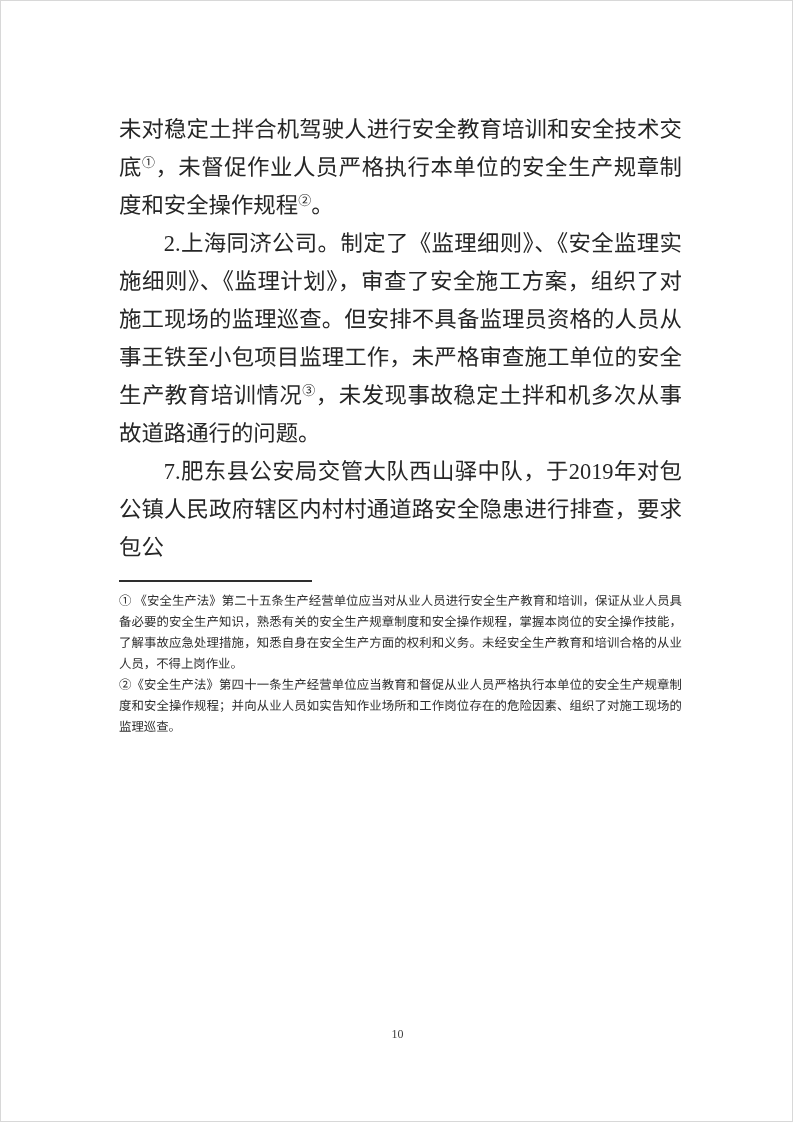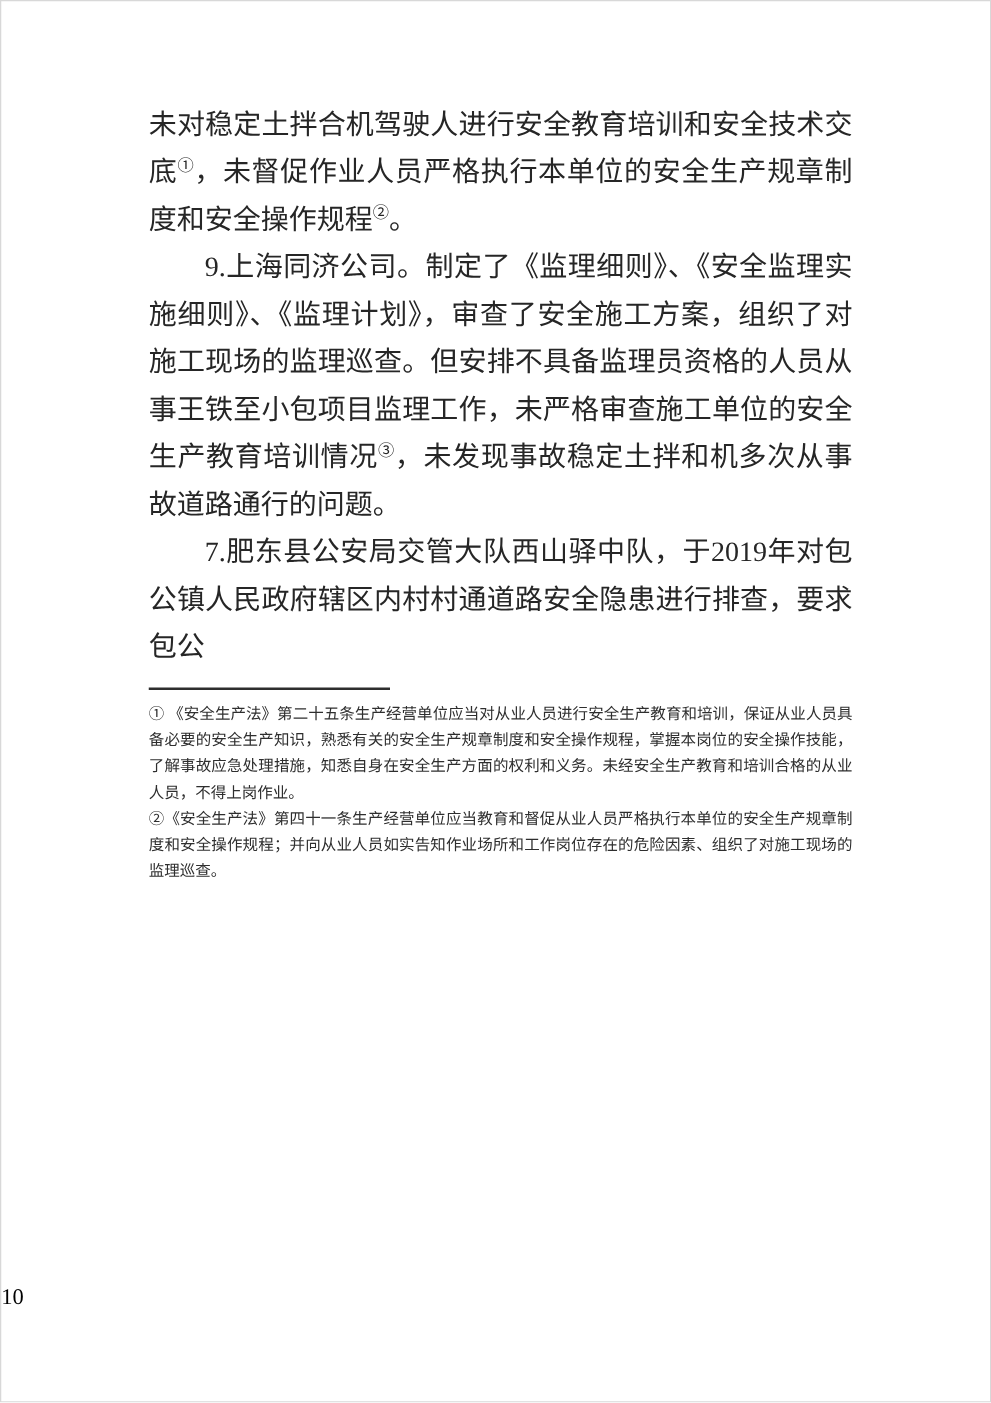--- a/index.html
+++ b/index.html
@@ -13,21 +13,21 @@
     width: 793px;
     height: 1122px;
     background: #ffffff;
     border: 1px solid #d8d8d8;
     overflow: hidden;
     font-family: "Liberation Serif", "DejaVu Serif", serif;
   }
   .content {
     position: absolute;
     left: 118px;
-    top: 80px;
+    top: 110px;
     width: 563px;
   }
   .body-text p.para {
     margin: 0;
     font-size: 22.4px;
     line-height: 38px;
     color: #262626;
     text-align: justify;
     text-justify: inter-character;
     word-break: break-all;
@@ -54,34 +54,34 @@
     color: #2e2e2e;
     text-align: justify;
     text-justify: inter-character;
     word-break: break-all;
   }
   .page-footer {
     position: absolute;
     left: 0;
     top: 1026px;
     width: 793px;
-    text-align: left;
-    font-size: 18px;
-    color: #000000;
+    text-align: center;
+    font-size: 12px;
+    color: #404040;
     font-family: "Liberation Serif", "DejaVu Serif", serif;
   }
 </style>
 </head>
 <body>
 
 <div class="page">
   <div class="content">
     <div class="body-text">
         <p class="para"><span>未对稳定土拌合机驾驶人进行安全教育培训和安全技术交底</span><sup class="fn-ref">①</sup><span>，未督促作业人员严格执行本单位的安全生产规章制度和安全操作规程</span><sup class="fn-ref">②</sup><span>。</span></p>
-        <p class="para indent"><span>9.上海同济公司。制定了《监理细则》、《安全监理实施细则》、《监理计划》，审查了安全施工方案，组织了对施工现场的监理巡查。但安排不具备监理员资格的人员从事王铁至小包项目监理工作，未严格审查施工单位的安全生产教育培训情况</span><sup class="fn-ref">③</sup><span>，未发现事故稳定土拌和机多次从事故道路通行的问题。</span></p>
+        <p class="para indent"><span>2.上海同济公司。制定了《监理细则》、《安全监理实施细则》、《监理计划》，审查了安全施工方案，组织了对施工现场的监理巡查。但安排不具备监理员资格的人员从事王铁至小包项目监理工作，未严格审查施工单位的安全生产教育培训情况</span><sup class="fn-ref">③</sup><span>，未发现事故稳定土拌和机多次从事故道路通行的问题。</span></p>
         <p class="para indent"><span>7.肥东县公安局交管大队西山驿中队，于2019年对包公镇人民政府辖区内村村通道路安全隐患进行排查，要求包公</span></p>
       </div>
     <hr class="footnote-rule">
     <div class="footnotes">
         <p class="footnote">① 《安全生产法》第二十五条生产经营单位应当对从业人员进行安全生产教育和培训，保证从业人员具备必要的安全生产知识，熟悉有关的安全生产规章制度和安全操作规程，掌握本岗位的安全操作技能，了解事故应急处理措施，知悉自身在安全生产方面的权利和义务。未经安全生产教育和培训合格的从业人员，不得上岗作业。</p>
         <p class="footnote">②《安全生产法》第四十一条生产经营单位应当教育和督促从业人员严格执行本单位的安全生产规章制度和安全操作规程；并向从业人员如实告知作业场所和工作岗位存在的危险因素、组织了对施工现场的监理巡查。</p>
       </div>
   </div>
   <div class="page-footer">10</div>
 </div>

